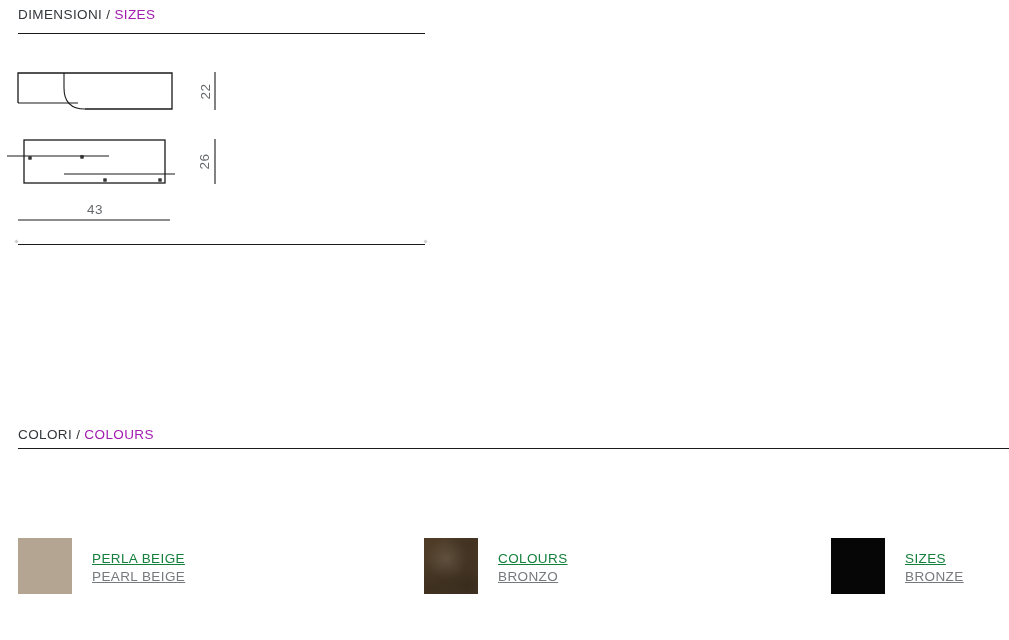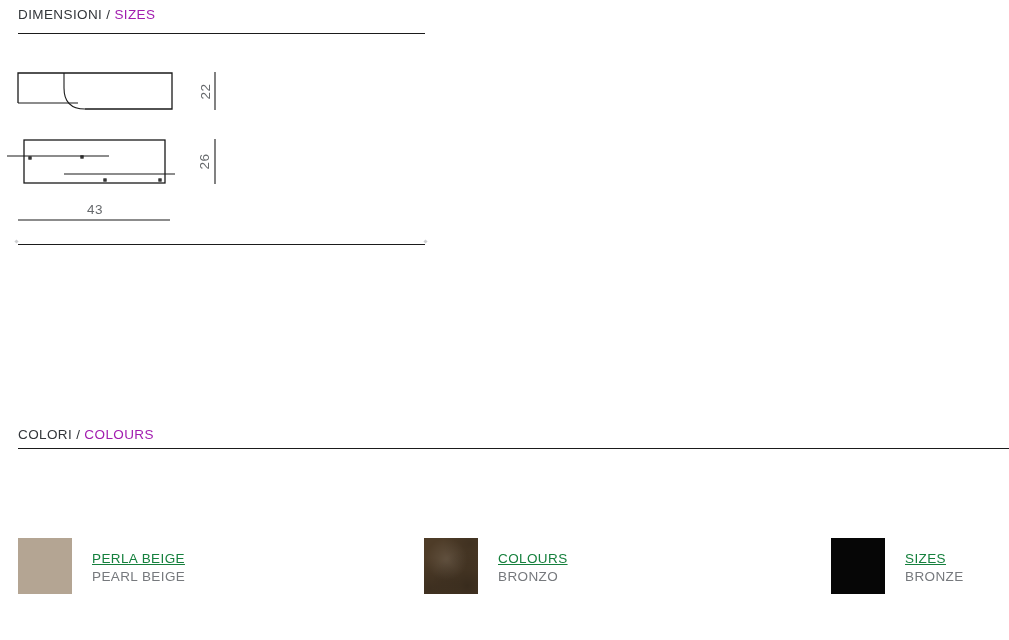--- a/index.html
+++ b/index.html
@@ -24,21 +24,21 @@
   .swatch { position:absolute; top:0; left:0; width:54px; height:56px; }
   .swatch.textured {
     background-image:
       radial-gradient(circle at 42% 38%, rgba(255,255,255,0.10), rgba(0,0,0,0) 45%),
       radial-gradient(circle at 80% 85%, rgba(0,0,0,0.28), rgba(0,0,0,0) 55%),
       radial-gradient(circle at 12% 90%, rgba(0,0,0,0.22), rgba(0,0,0,0) 45%),
       radial-gradient(circle at 85% 10%, rgba(0,0,0,0.18), rgba(0,0,0,0) 40%);
   }
   .swatch-text { position:absolute; left:74px; top:12px; line-height:18px; font-size:13.5px; letter-spacing:.4px; white-space:nowrap; }
   .swatch-name-it { color:#15803d;text-decoration:underline; }
-  .swatch-name-en { color:#76797d; }
+  .swatch-name-en { color:#76797d;text-decoration:underline; }
 </style>
 </head>
 <body>
 
 <div class="page">
 
   <div class="section-header" style="top:7px;">
     <span class="it">DIMENSIONI</span><span class="divider">/</span><span class="en">SIZES</span>
   </div>
   <div class="rule" style="top:33px; left:18px; width:407px;"></div>

